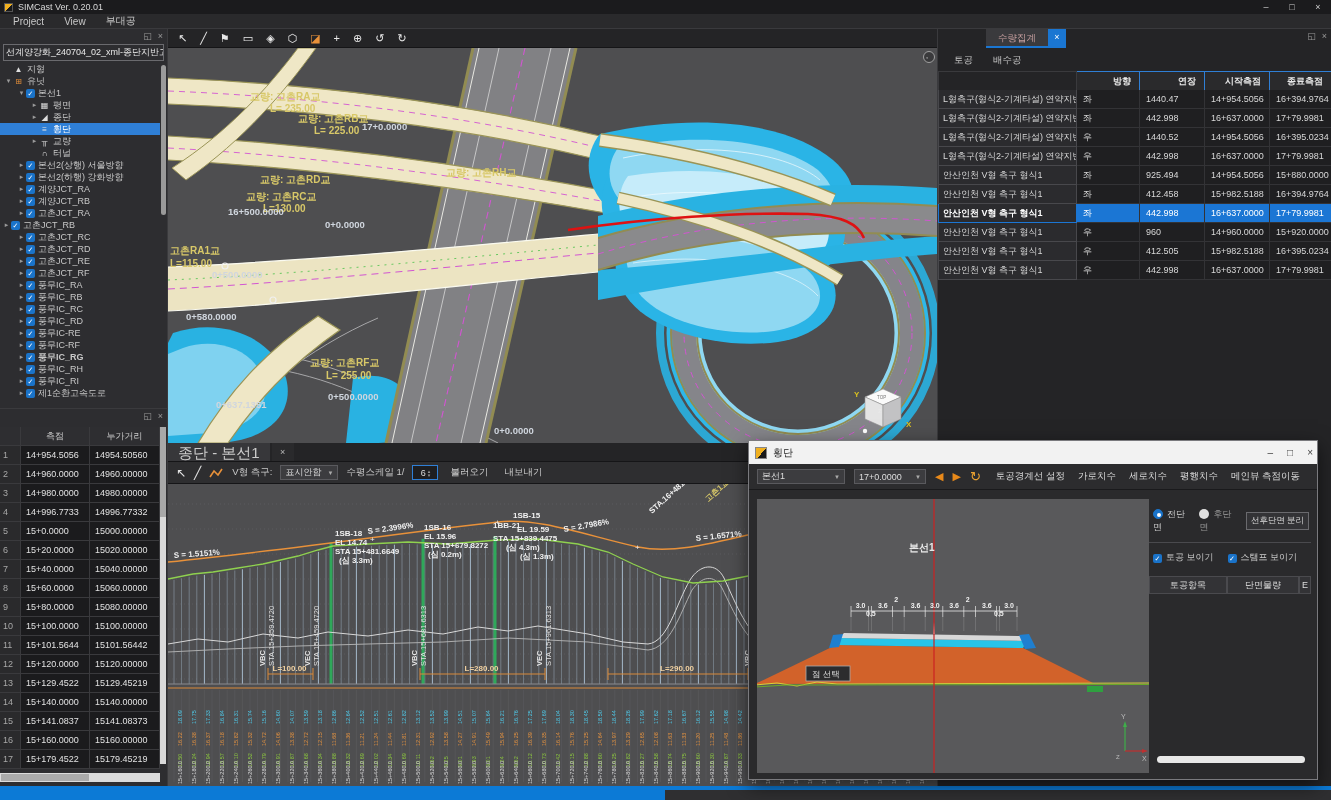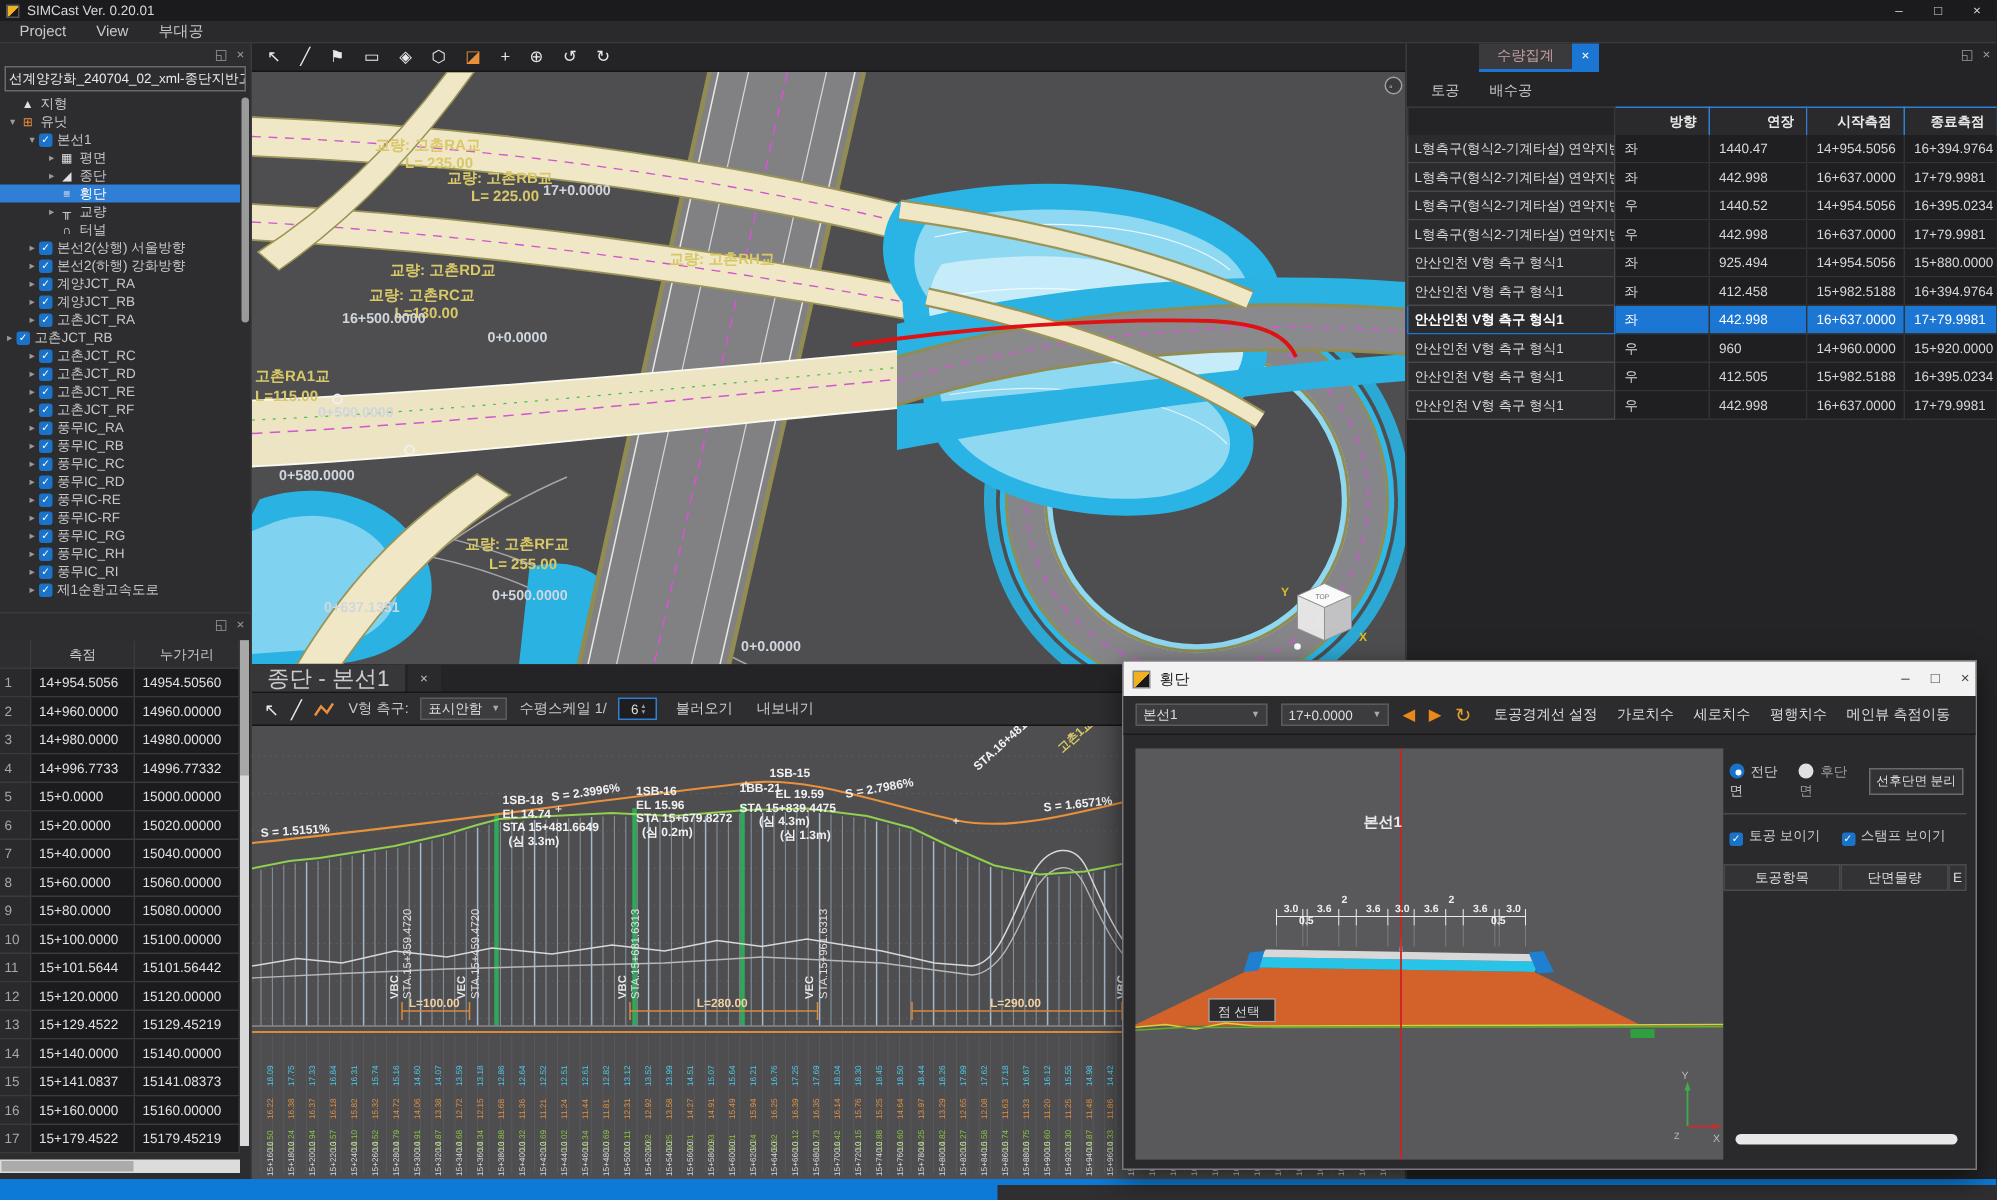--- a/index.html
+++ b/index.html
@@ -254,21 +254,21 @@
         <div class="tree-row" style="padding-left: 17px;">
           <span class="tr-arrow">▸</span>
           <span class="tr-cb">✓</span>
           <span>풍무IC-RE</span>
         </div>
         <div class="tree-row" style="padding-left: 17px;">
           <span class="tr-arrow">▸</span>
           <span class="tr-cb">✓</span>
           <span>풍무IC-RF</span>
         </div>
-        <div class="tree-row" style="padding-left: 17px;">
+        <div class="tree-row" style="padding-left: 17px; font-weight: bold;">
           <span class="tr-arrow">▸</span>
           <span class="tr-cb">✓</span>
           <span>풍무IC_RG</span>
         </div>
         <div class="tree-row" style="padding-left: 17px;">
           <span class="tr-arrow">▸</span>
           <span class="tr-cb">✓</span>
           <span>풍무IC_RH</span>
         </div>
         <div class="tree-row" style="padding-left: 17px;">

